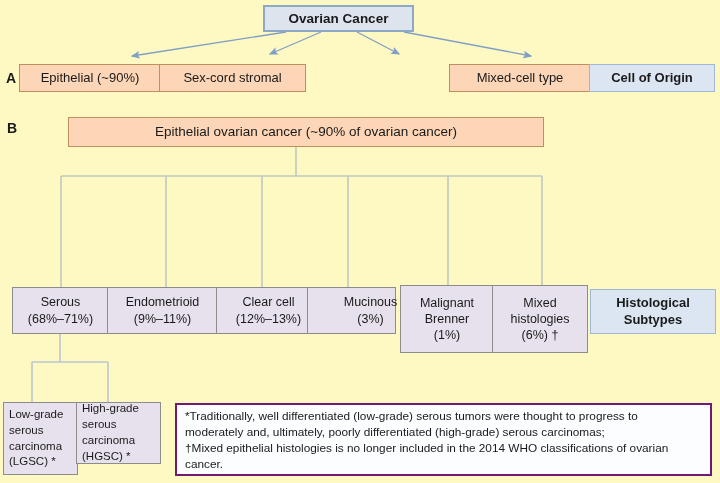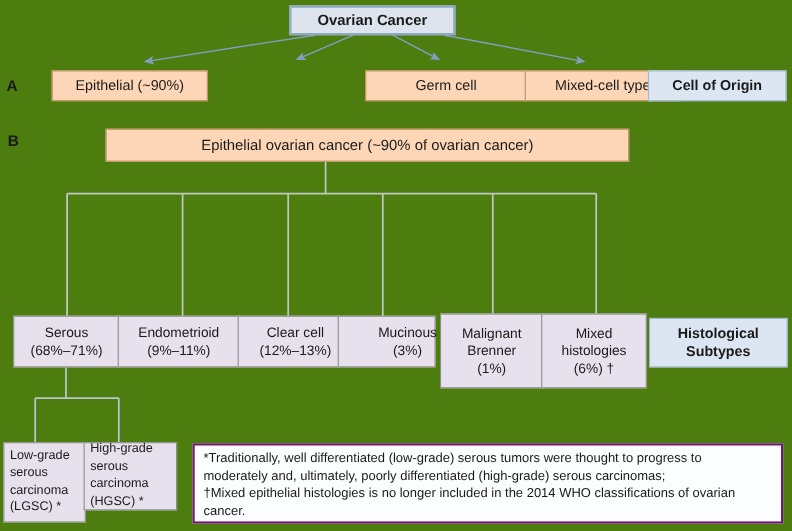--- a/index.html
+++ b/index.html
@@ -1,24 +1,24 @@
 <!DOCTYPE html>
 <html><head>
 <meta charset="utf-8">
 <style>
   html,body{margin:0;padding:0;background:#ffffff;}
   .stage{
-    position:relative;width:720px;height:483px;background:#4d7c0f;
+    position:relative;width:720px;height:483px;background:#fef9c3;
     font-family:"Liberation Sans","DejaVu Sans",sans-serif;color:#1a1a1a;overflow:hidden;
   }
   .lines{position:absolute;left:0;top:0;width:720px;height:483px;z-index:0;}
   .box{position:absolute;box-sizing:border-box;display:flex;align-items:center;justify-content:center;
        text-align:center;z-index:1;white-space:pre-line;line-height:1.3;}
   .root-box{background:#dde4ee;border:2px solid #8ea9c6;font-weight:bold;font-size:13.5px;}
-  .orange{background:#fcd6b6;border:1.6px solid #bf8f5f;font-size:13px;margin-left:28px;}
+  .orange{background:#fcd6b6;border:1.6px solid #bf8f5f;font-size:13px;}
   .bluebox{background:#dbe6f2;border:1.6px solid #9fb9d4;font-size:13px;}
   .bold{font-weight:bold;}
   .lav{background:#e7e1ed;border:1.6px solid #8c8c8c;font-size:12.5px;}
   .lav-small{background:#e7e1ed;border:1.6px solid #8c8c8c;font-size:11.5px;
              justify-content:flex-start;text-align:left;padding-left:5px;line-height:1.38;}
   .panel-label{position:absolute;font-weight:bold;font-size:14px;z-index:1;}
   .footnote{
     position:absolute;box-sizing:border-box;z-index:1;background:#fcfdfe;border:2px solid #701a75;
     font-size:11.8px;line-height:1.35;padding:4px 8px;white-space:pre-line;
   }
@@ -58,21 +58,21 @@
       <line x1="32" y1="362" x2="108" y2="362"></line>
       <line x1="32" y1="362" x2="32" y2="403"></line>
       <line x1="108" y1="362" x2="108" y2="403"></line>
     </g>
   </svg>
 
   <div class="box root-box" style="left:263px;top:5px;width:151px;height:27px;">Ovarian Cancer</div>
 
   <div class="panel-label" style="left:6px;top:70px;">A</div>
   <div class="box orange" style="left:19px;top:64px;width:142px;height:28px;">Epithelial (~90%)</div>
-  <div class="box orange" style="left:304px;top:64px;width:147px;height:28px;">Germ cell</div>
+  <div class="box orange" style="left:159px;top:64px;width:147px;height:28px;">Sex-cord stromal</div>
   <div class="box orange" style="left:449px;top:64px;width:142px;height:28px;">Mixed-cell type</div>
   <div class="box bluebox bold" style="left:589px;top:64px;width:126px;height:28px;">Cell of Origin</div>
 
   <div class="panel-label" style="left:7px;top:120px;">B</div>
   <div class="box orange" style="left:68px;top:117px;width:476px;height:30px;font-size:13.5px;">Epithelial ovarian cancer (~90% of ovarian cancer)</div>
 
   <div class="box lav" style="left:12px;top:287px;width:97px;height:47px;">Serous
 (68%–71%)</div>
   <div class="box lav" style="left:107px;top:287px;width:111px;height:47px;">Endometrioid
 (9%–11%)</div>

